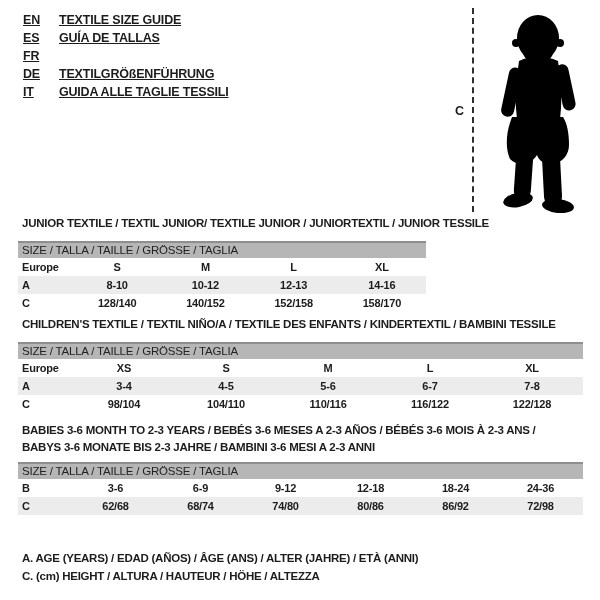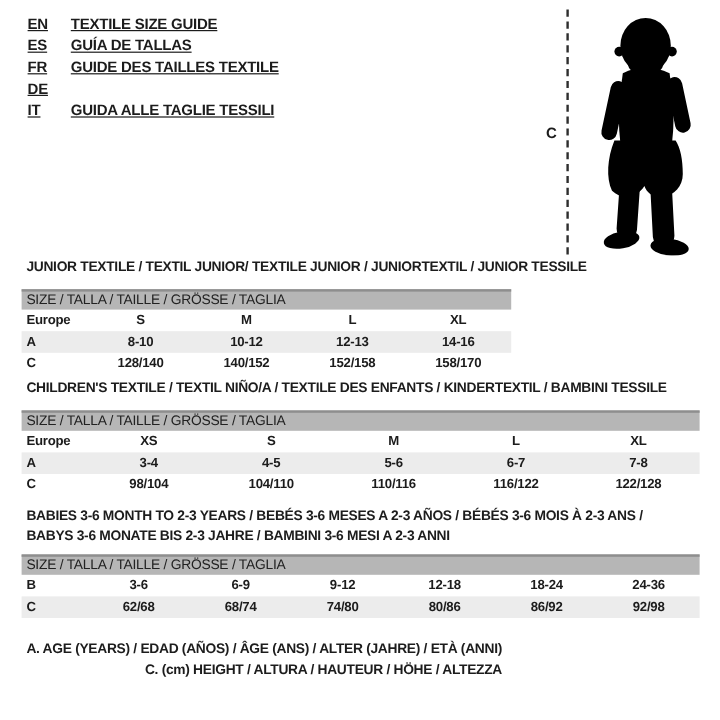--- a/index.html
+++ b/index.html
@@ -31,41 +31,41 @@
     background:var(--bar-bg,#b6b6b6);
     border-top:2px solid var(--bar-border,#8e8e8e);
     font-weight:400;font-size:11.5px;letter-spacing:-0.2px;
     padding-left:4px;color:#222;
   }
   .trow{display:flex;align-items:center;height:18px;font-size:11px;font-weight:700;letter-spacing:-0.2px;}
   .rows .trow:nth-child(even){background:var(--row-shaded,#ececec);}
   .rlabel{flex:0 0 51px;width:51px;padding-left:4px;text-align:left;}
   .cell{flex:1;text-align:center;}
   
-  .footnotes{position:absolute;left:22px;top:533px;text-align:right;}
+  .footnotes{position:absolute;left:22px;top:550px;}
   .fn{line-height:17.6px;font-weight:700;font-size:11.5px;letter-spacing:-0.25px;white-space:nowrap;}
 </style>
 </head>
 <body style="--page-bg: #ffffff; --text: #1c1c1c; --bar-bg: #b6b6b6; --bar-border: #8e8e8e; --row-shaded: #ececec;">
 
 <div class="lang">
     <div class="lang-row">
       <span class="lang-code">EN</span>
       <span class="lang-title">TEXTILE SIZE GUIDE</span>
     </div>
     <div class="lang-row">
       <span class="lang-code">ES</span>
       <span class="lang-title">GUÍA DE TALLAS</span>
     </div>
     <div class="lang-row">
       <span class="lang-code">FR</span>
-      <span class="lang-title">GUIDE DES TAILLES TEXTILE</span>
     </div>
     <div class="lang-row">
       <span class="lang-code">DE</span>
+      <span class="lang-title">TEXTILGRÖßENFÜHRUNG</span>
     </div>
     <div class="lang-row">
       <span class="lang-code">IT</span>
       <span class="lang-title">GUIDA ALLE TAGLIE TESSILI</span>
     </div>
   </div>
 
 <div class="measure-line"></div>
 <div class="measure-label">C</div>
 <svg class="silhouette" width="118" height="202" viewBox="0 0 118 202" aria-hidden="true">
@@ -158,21 +158,21 @@
         <span class="cell">18-24</span>
         <span class="cell">24-36</span>
       </div>
       <div class="trow">
         <span class="rlabel">C</span>
         <span class="cell">62/68</span>
         <span class="cell">68/74</span>
         <span class="cell">74/80</span>
         <span class="cell">80/86</span>
         <span class="cell">86/92</span>
-        <span class="cell">92/98</span>
+        <span class="cell">72/98</span>
       </div>
     </div>
 </div>
 
 <div class="footnotes">
     <div class="fn">A. AGE (YEARS) / EDAD (AÑOS) / ÂGE (ANS) / ALTER (JAHRE) / ETÀ (ANNI)</div>
     <div class="fn">C. (cm) HEIGHT / ALTURA / HAUTEUR / HÖHE / ALTEZZA</div>
   </div>
 
 </body></html>

